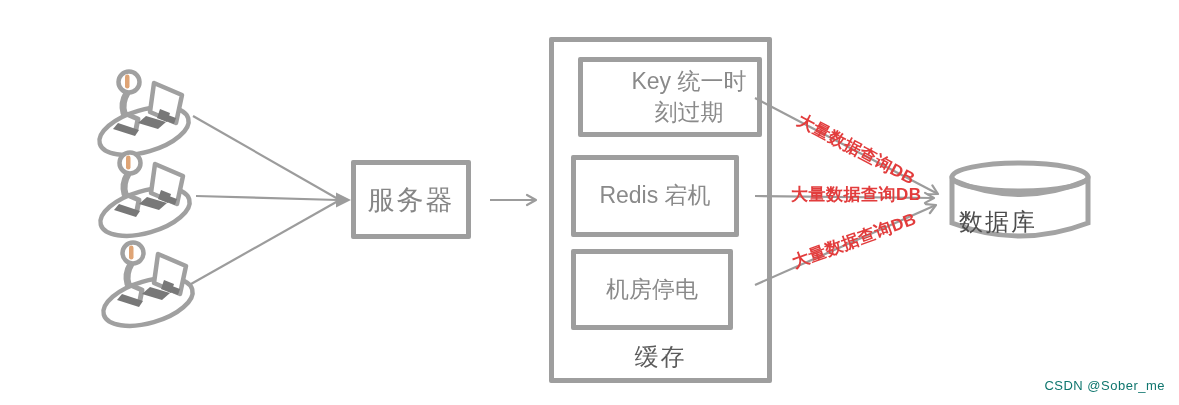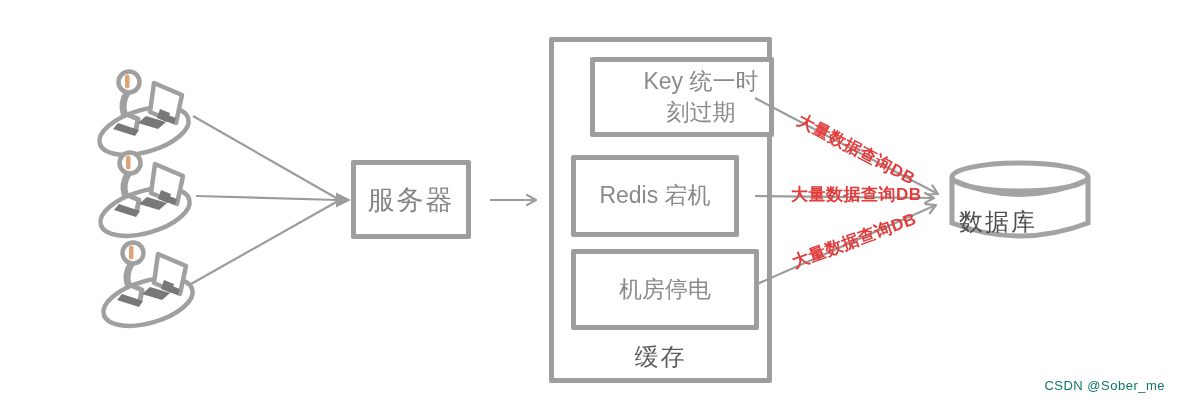--- a/index.html
+++ b/index.html
@@ -71,29 +71,29 @@
       <path d="M952.5 180 Q1020 209 1087.5 180" fill="none"></path>
     </g>
   </svg>
 
   <div class="node" style="left:351px;top:160px;width:120px;height:79px;">
     <span class="server-label">服务器</span>
   </div>
 
   <div class="frame" style="left:549px;top:37px;width:223px;height:346px;"></div>
 
-  <div class="node" style="left:590px;top:57px;width:184px;height:80px;padding-left:38px;">
+  <div class="node" style="left:578px;top:57px;width:184px;height:80px;padding-left:38px;">
     <span class="node-label">Key 统一时刻过期</span>
   </div>
 
   <div class="node" style="left:571px;top:155px;width:168px;height:82px;">
     <span class="node-label">Redis 宕机</span>
   </div>
 
-  <div class="node" style="left:571px;top:249px;width:188px;height:81px;">
+  <div class="node" style="left:571px;top:249px;width:162px;height:81px;">
     <span class="node-label">机房停电</span>
   </div>
 
   <div class="caption cache-caption" style="left:549px;top:341px;width:223px;">缓存</div>
 
   <div class="db-caption" style="left:933px;top:206px;width:130px;">数据库</div>
 
   <svg id="layer-over" width="1179" height="405" viewBox="0 0 1179 405">
     <g stroke="#9c9c9c" stroke-width="2.2" fill="none">
       <path d="M755 98 L938 194" marker-end="url(#mo)"></path>

